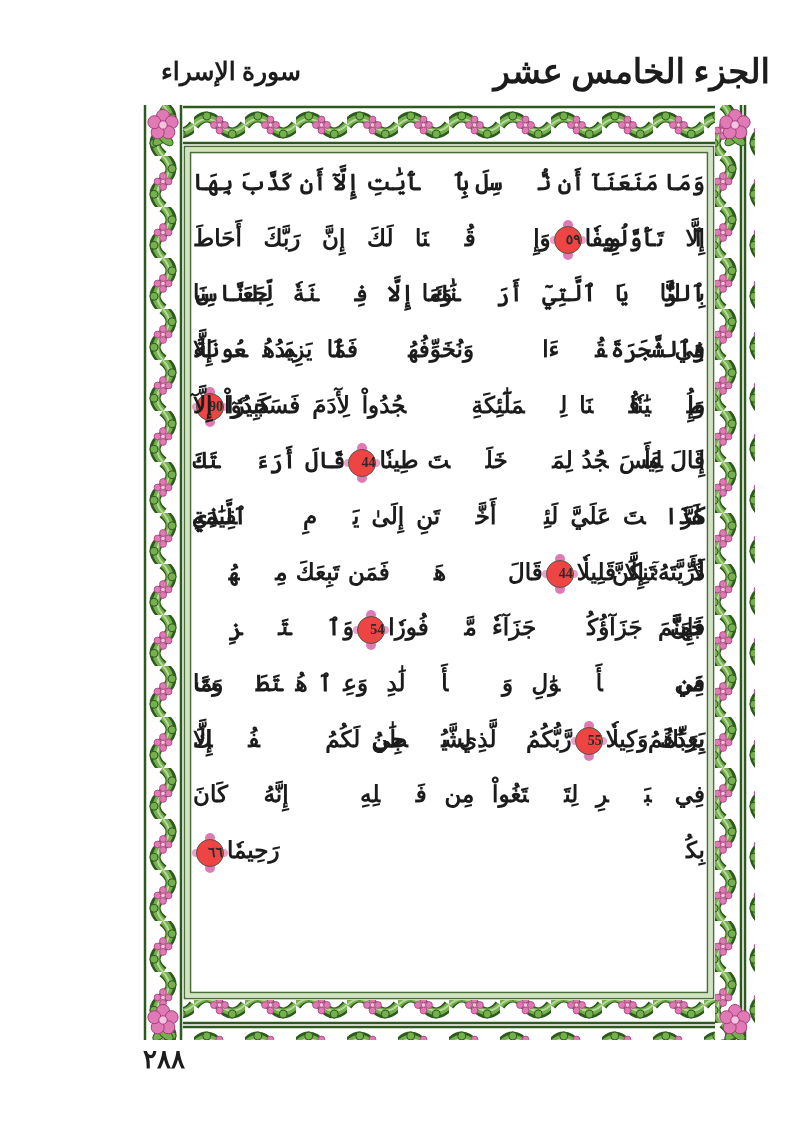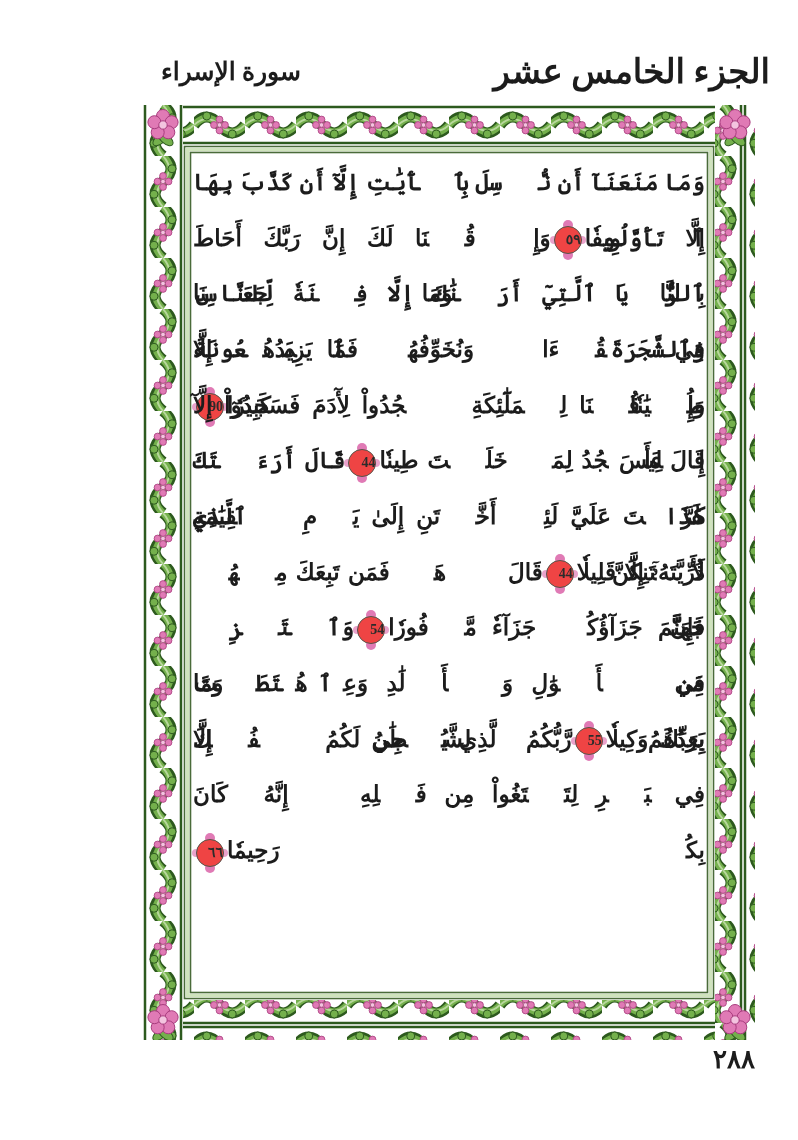--- a/index.html
+++ b/index.html
@@ -35,21 +35,21 @@
     font-size:14px;font-weight:bold;line-height:25px;text-align:center;
     vertical-align:middle;margin:0 3px;
     box-shadow:
       0 -15px 0 -9px #e07ab5,
       0 15px 0 -9px #e07ab5,
       -14px 0 0 -10px #e9a2cb,
       14px 0 0 -10px #e9a2cb;
   }
   
   .page-num{
-    position:absolute;left:143px;top:1044px;width:612px;text-align:right;
+    position:absolute;left:143px;top:1044px;width:612px;text-align:left;
     font-size:26px;font-weight:bold;color:#1c1c1c;direction:rtl;
   }
 </style>
 </head>
 <body>
 
 <div class="hdr hdr-juz">الجزء الخامس عشر</div>
 <div class="hdr hdr-surah">سورة الإسراء</div>
 
 <div class="frame-wrap">

